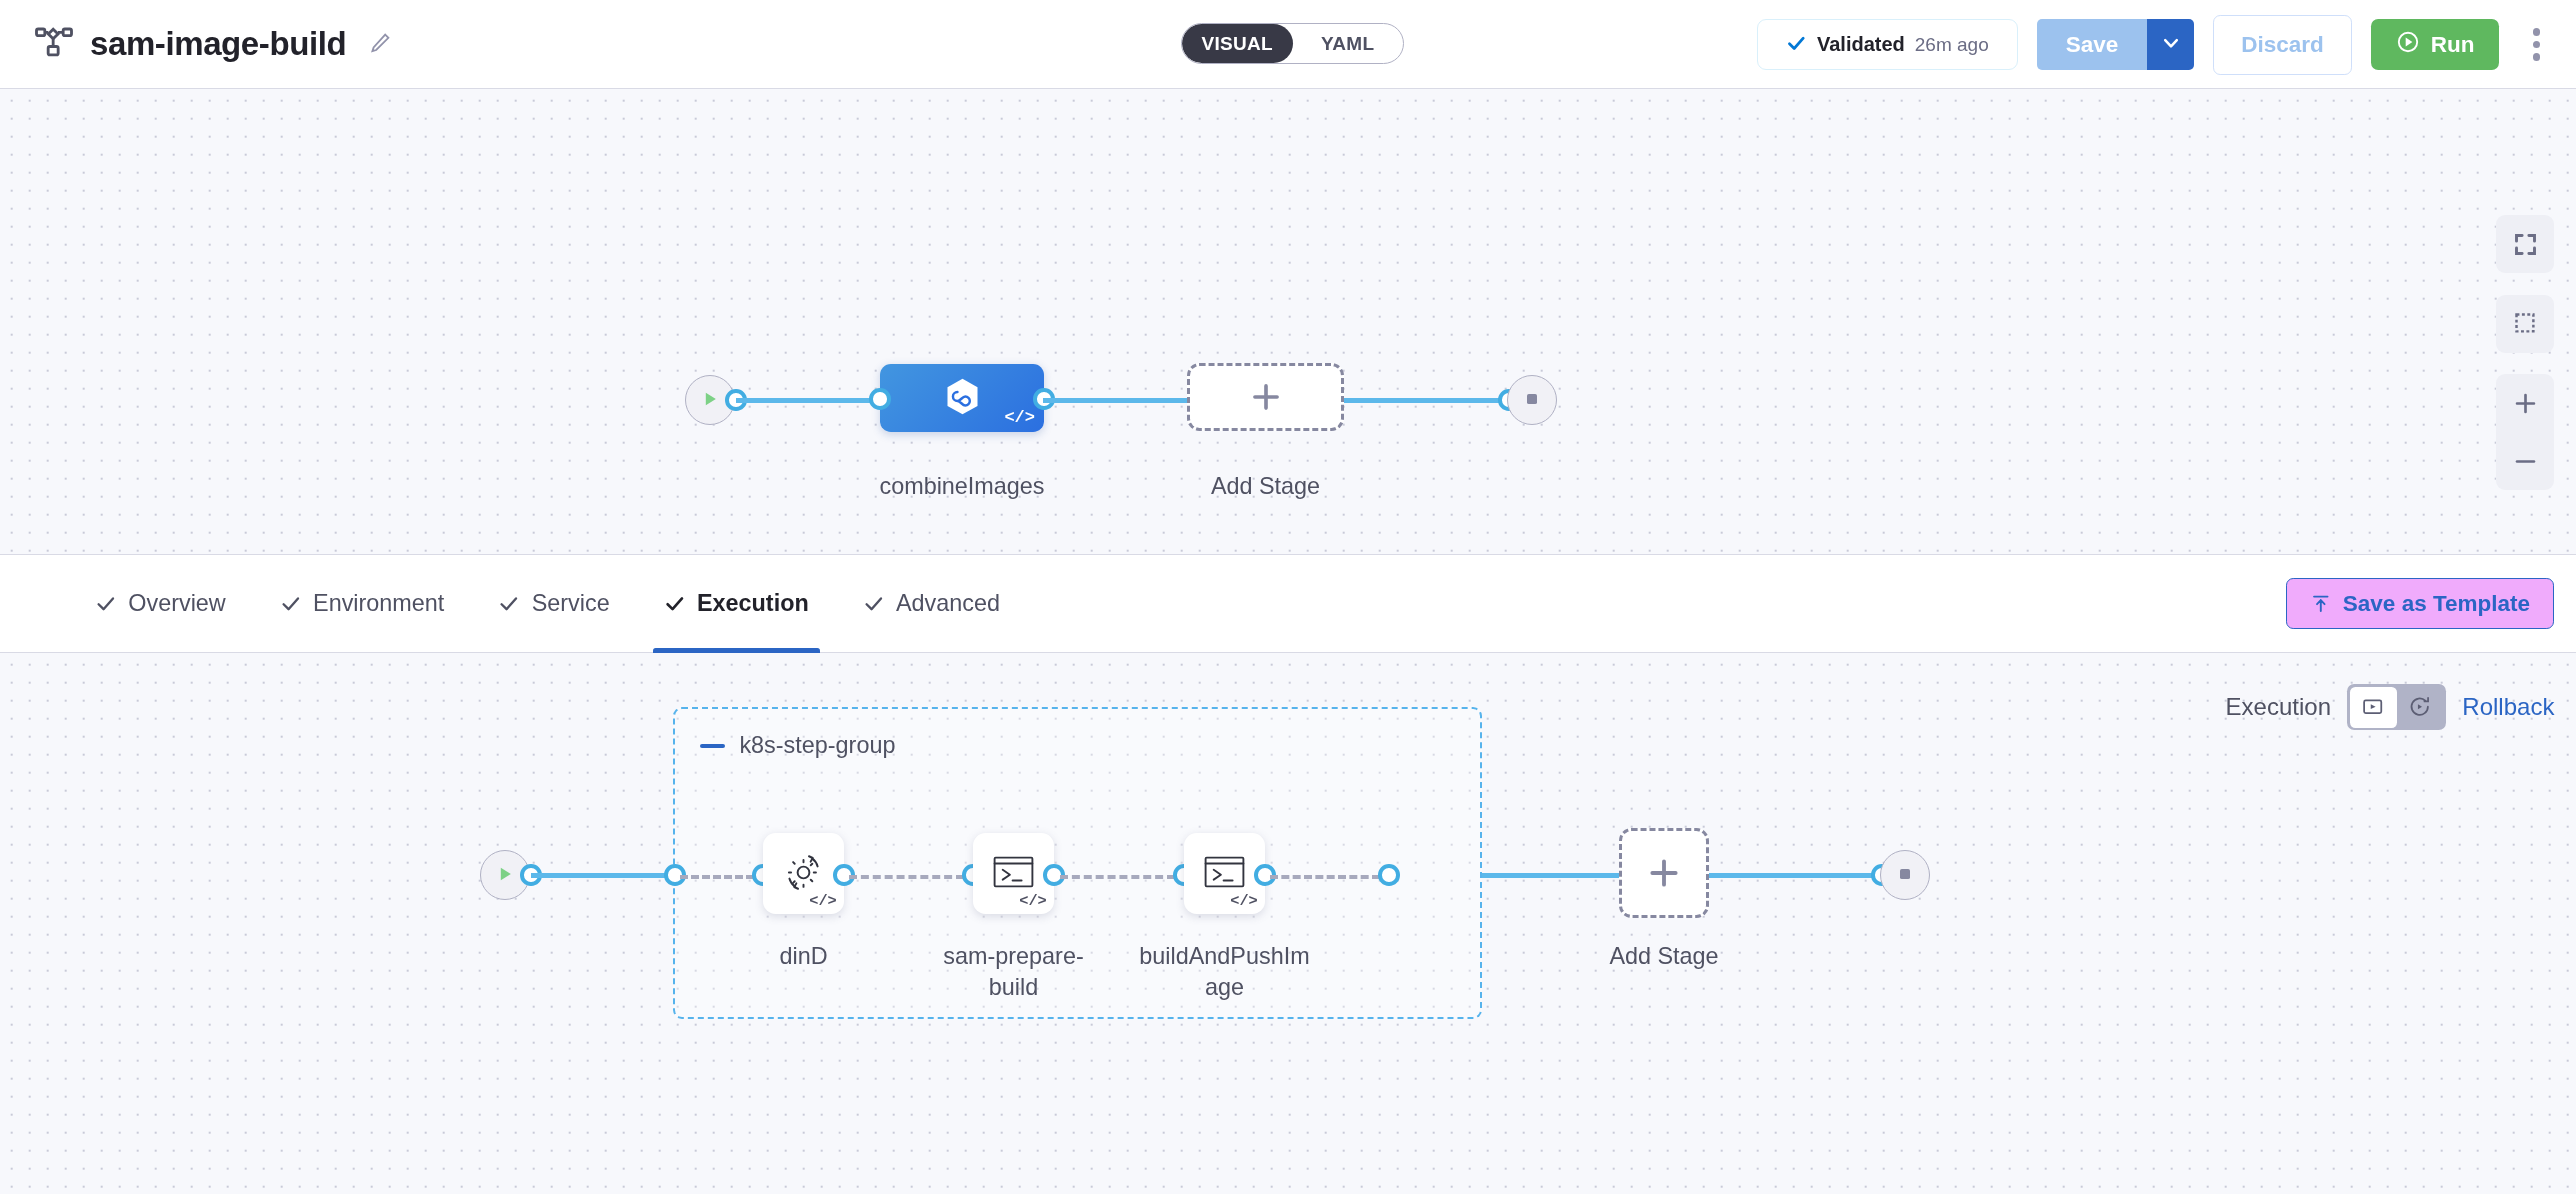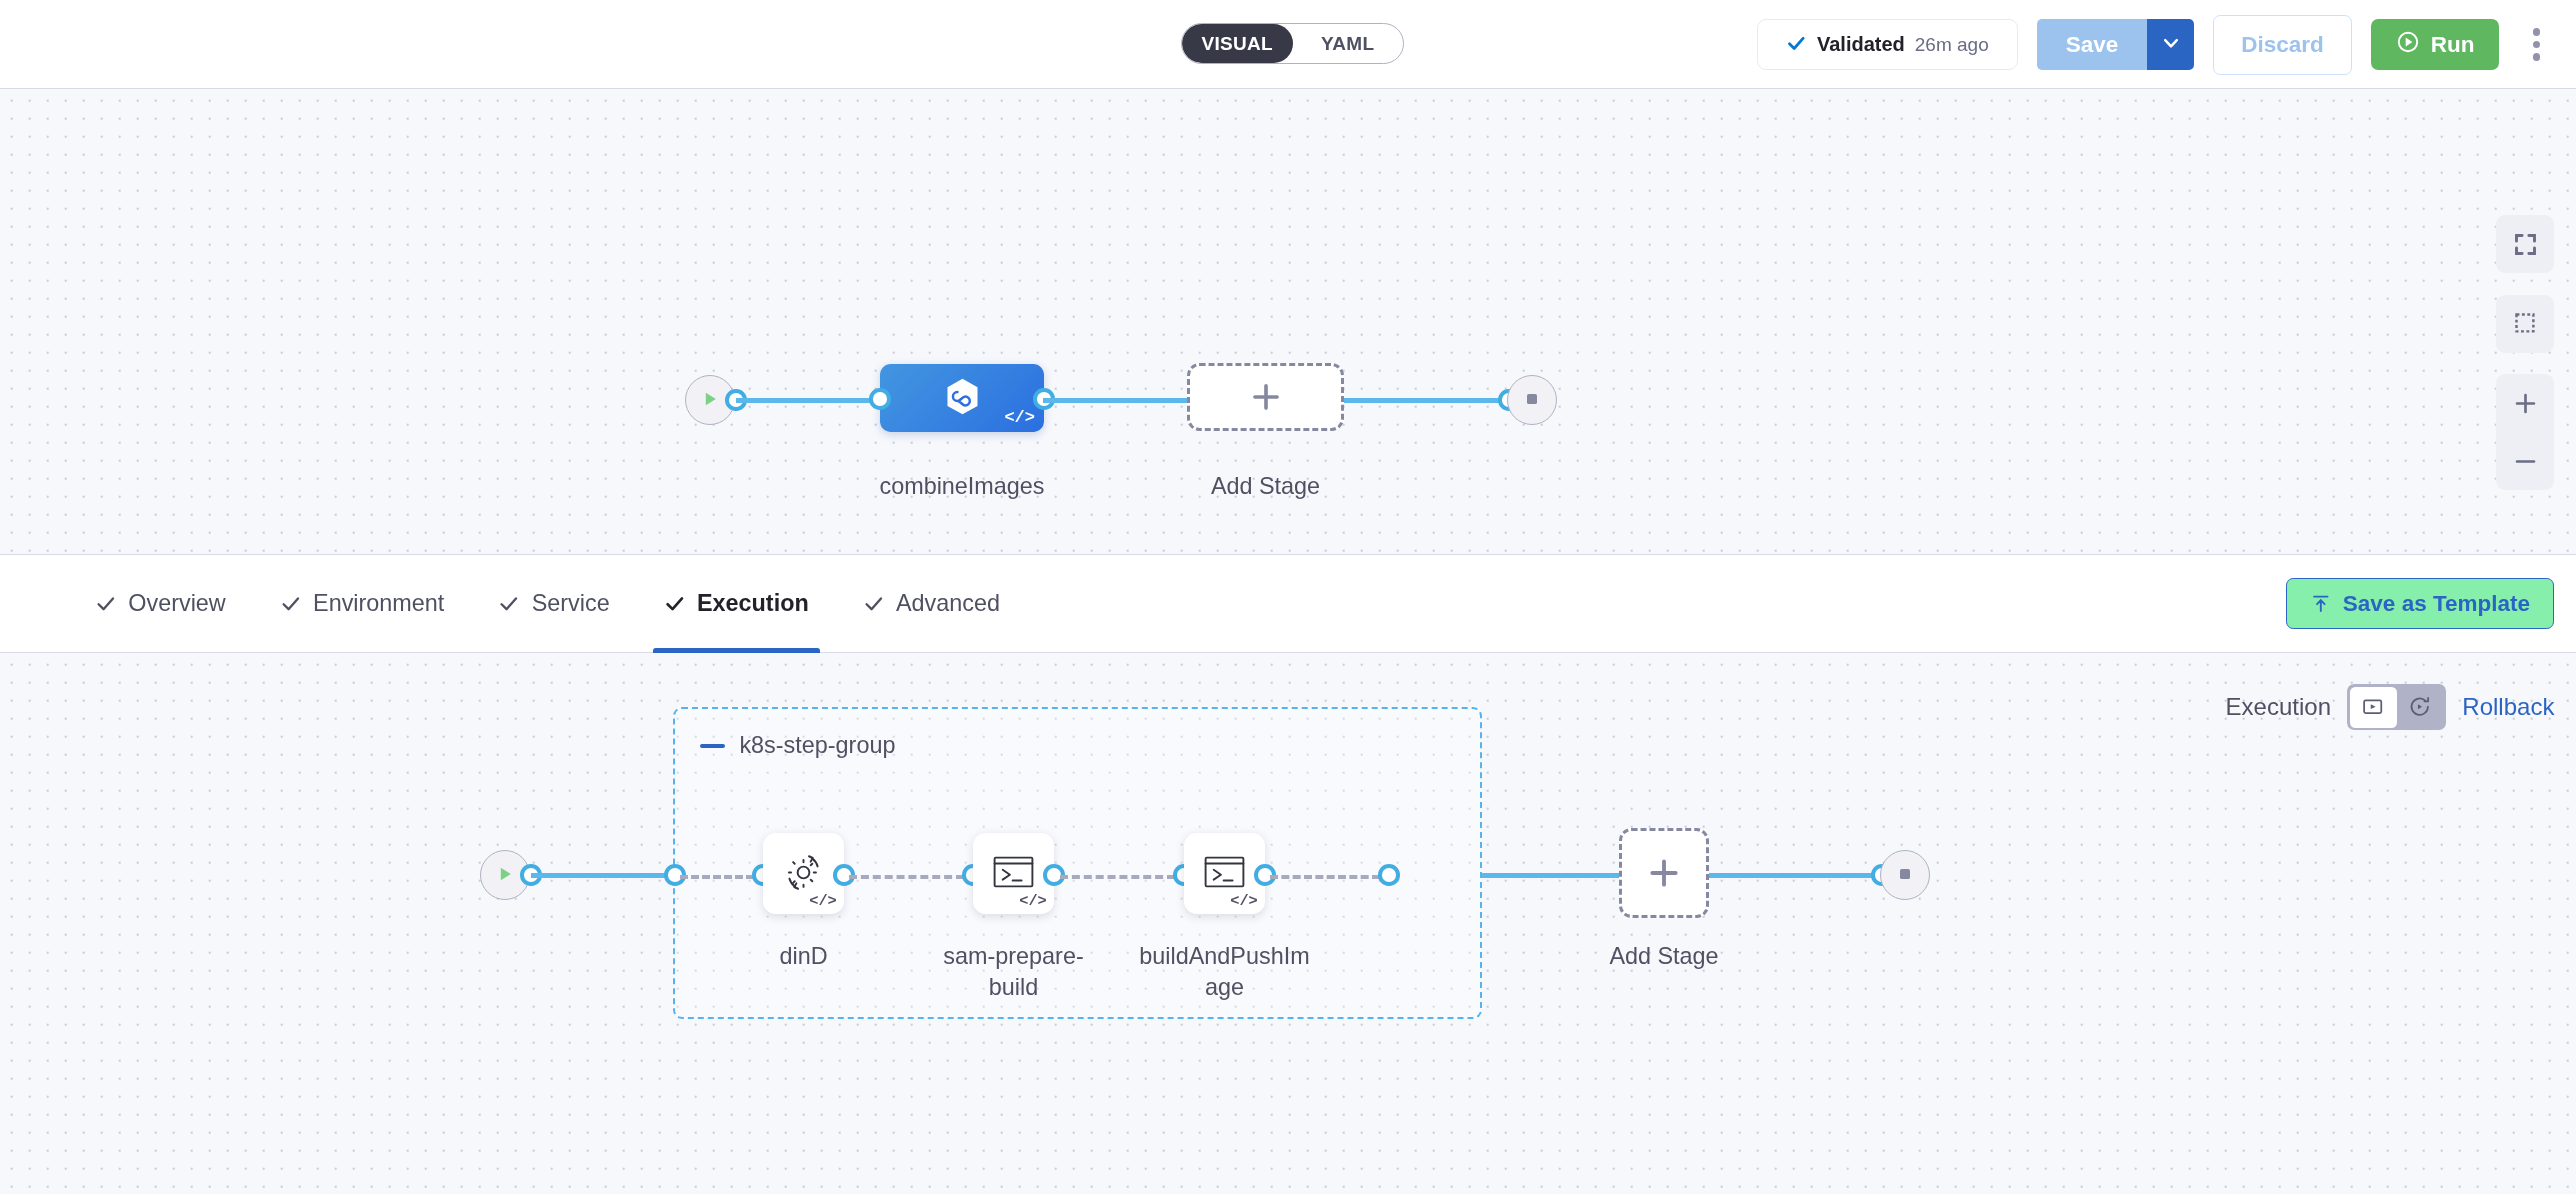--- a/index.html
+++ b/index.html
@@ -109,21 +109,21 @@
   .tab .tick { width: 21.6px; height: 21.6px; color: #4f5162; }
   .tab.active { color: #22222a; font-weight: bold; }
   .tab.active .tick { color: #22222a; }
   .tab.active::after {
     content: ""; position: absolute; left: 16px; right: 16px; bottom: 0;
     height: 5.4px; background: #2b65c4; border-radius: 2.7px 2.7px 0 0;
   }
   .save-template-btn {
     position: absolute; right: 21.6px; top: 23.4px;
     height: 51px; padding: 0 23.4px; display: flex; align-items: center; gap: 10.8px;
-    border: 1.8px solid #2b65c4; border-radius: 7.2px; background: #86efac;
+    border: 1.8px solid #2b65c4; border-radius: 7.2px; background: #f0abfc;
     color: #2b65c4; font-size: 22.5px; font-weight: bold; cursor: pointer;
   }
   .save-template-btn svg { width: 21.6px; height: 21.6px; }
 
   
   .canvas-controls {
     position: absolute; right: 21.6px; top: 126px;
     display: flex; flex-direction: column; gap: 21.6px; align-items: center;
   }
   .cc-btn {
@@ -211,20 +211,37 @@
   }
   .mini-seg div.active { background: #ffffff; }
   .mini-seg svg { width: 23.4px; height: 23.4px; }
 </style>
 </head>
 <body>
 
 <div class="app">
 
   <div class="header">
+    <div class="hdr-left">
+      <span>
+        <svg class="pipeline-icon" viewBox="0 0 24 24" fill="none" stroke="currentColor" stroke-width="1.7">
+          <rect x="1.5" y="3" width="5" height="4" rx="1"></rect>
+          <rect x="17.5" y="3" width="5" height="4" rx="1"></rect>
+          <rect x="8.5" y="13.5" width="6" height="5" rx="1"></rect>
+          <path d="M11.5 3.2 L8.6 6 L11.5 8.8 L14.4 6 Z"></path>
+          <path d="M6.5 5 H8.6 M14.4 5 H17.5 M11.5 8.8 V13.5"></path>
+        </svg>
+      </span>
+      <span class="pipeline-title">sam-image-build</span>
+      <span>
+        <svg class="edit-pencil" viewBox="0 0 24 24" fill="none" stroke="currentColor" stroke-width="1.8">
+          <path d="M17.2 3.6 L20.4 6.8 L8.2 19 L4.4 20.2 L5.6 16.4 Z"></path>
+        </svg>
+      </span>
+    </div>
 
     <div class="hdr-center">
       <div class="seg-toggle">
         <div class="seg-btn active">VISUAL</div>
         <div class="seg-btn">YAML</div>
       </div>
     </div>
 
     <div class="hdr-right">
       <div class="validated-badge">

